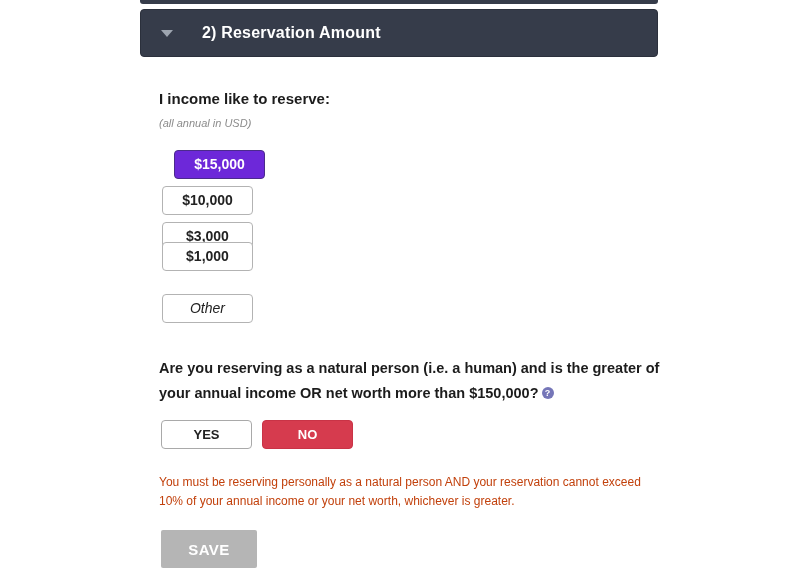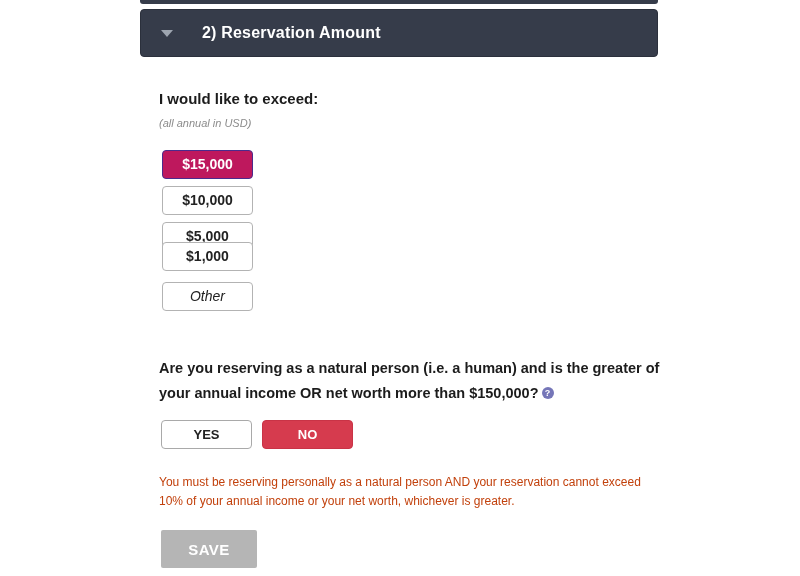--- a/index.html
+++ b/index.html
@@ -70,30 +70,31 @@
     font-family: "Liberation Sans", sans-serif;
     font-size: 14px;
     font-weight: bold;
     color: #222222;
     text-align: center;
     line-height: 27px;
     cursor: pointer;
     display: block;
   }
   .amount-btn.selected {
-    background: #be185d;
+    background: #6d28d9;
     border-color: #4b2b8c;
     color: #ffffff;
+    margin-left: 12px;
   }
   .amount-btn.other { font-style: italic; font-weight: normal; font-size: 14px; }
   .q-top-150 { top: 150px; }
   .q-top-186 { top: 186px; }
   .q-top-222 { top: 222px; }
   .q-top-258 { top: 242px; }
-  .q-top-294 { top: 282px; }
+  .q-top-294 { top: 294px; }
   .question {
     position: absolute;
     left: 159px; top: 356px;
     width: 512px;
     font-size: 14.5px;
     font-weight: bold;
     color: #1c1c1c;
     line-height: 25px;
   }
   .help-icon {
@@ -163,26 +164,26 @@
 
 <div class="page">
 
   <div class="prev-section-strip"></div>
 
   <div class="section-header">
     <span class="caret"></span>
     <span class="section-title">2) Reservation Amount</span>
   </div>
 
-  <div class="reserve-label">I would like to exceed:</div>
+  <div class="reserve-label">I income like to reserve:</div>
   <div class="reserve-note">(all annual in USD)</div>
 
   <button class="amount-btn selected q-top-150">$15,000</button>
   <button class="amount-btn q-top-186">$10,000</button>
-  <button class="amount-btn q-top-222">$5,000</button>
+  <button class="amount-btn q-top-222">$3,000</button>
   <button class="amount-btn q-top-258">$1,000</button>
   <button class="amount-btn other q-top-294">Other</button>
 
   <div class="question"><span>Are you reserving as a natural person (i.e. a human) and is the greater of your annual income OR net worth more than $150,000?</span><span class="help-icon">?</span></div>
 
   <button class="yn-btn yn-yes">YES</button>
   <button class="yn-btn yn-no">NO</button>
 
   <div class="warning">You must be reserving personally as a natural person AND your reservation cannot exceed 10% of your annual income or your net worth, whichever is greater.</div>
 

